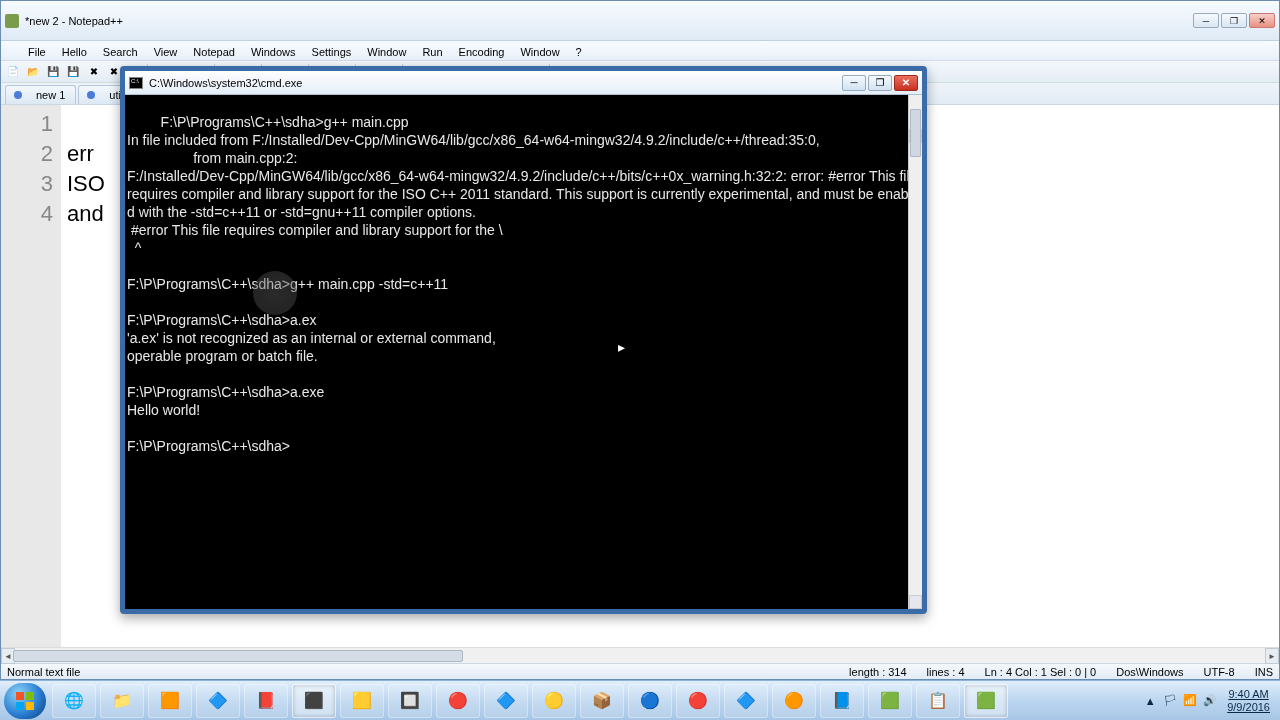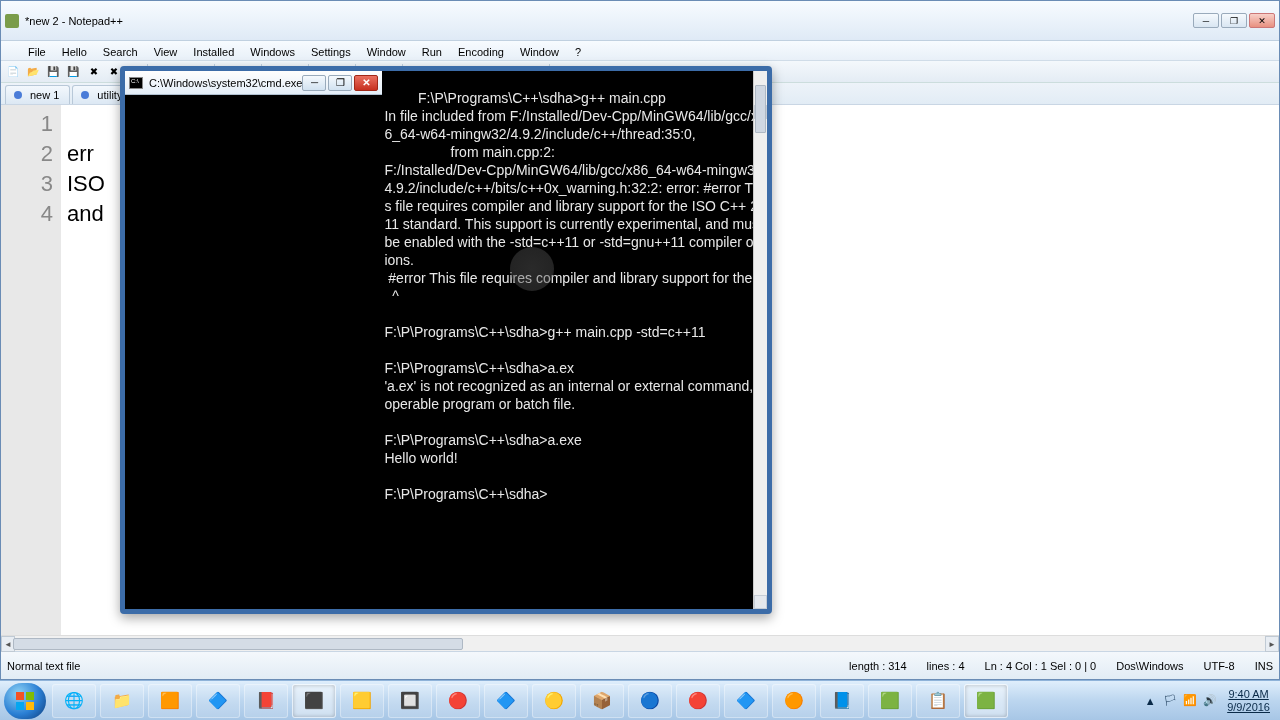--- a/index.html
+++ b/index.html
@@ -15,38 +15,38 @@
 .winbtn.close { background: linear-gradient(#f8d0c8,#e89080); border-color: #c77; }
 
 .npp-menubar { height: 20px; display: flex; align-items: flex-end; padding: 0 19px; font-size: 11px; background: linear-gradient(#f7fbff,#e8f0f8); border-bottom: 1px solid #d0dce8; }
 .npp-menubar span { padding: 2px 8px; cursor: pointer; }
 
 .npp-toolbar { height: 22px; display: flex; align-items: center; padding: 2px 4px; gap: 2px; background: linear-gradient(#f4f8fc,#e4ecf4); border-bottom: 1px solid #cdd; }
 .tbtn { width: 18px; height: 18px; border: 1px solid transparent; border-radius: 2px; display: flex; align-items: center; justify-content: center; cursor: pointer; font-size: 10px; }
 .tsep { width: 1px; height: 16px; background: #c0d0e0; margin: 0 2px; }
 
 .npp-tabs { height: 22px; display: flex; align-items: flex-end; padding: 0 4px; background: linear-gradient(#edf3f9,#e2ecf5); border-bottom: 1px solid #c9d6e4; gap: 2px; }
-.tab { padding: 3px 10px 3px 8px; font-size: 11px; background: linear-gradient(#f3f8fd,#dce8f4); border: 1px solid #b8c8d8; border-bottom: none; border-radius: 3px 3px 0 0; display: flex; align-items: center; gap: 8px; cursor: pointer; }
+.tab { padding: 3px 10px 3px 8px; font-size: 11px; background: linear-gradient(#f3f8fd,#dce8f4); border: 1px solid #b8c8d8; border-bottom: none; border-radius: 3px 3px 0 0; display: flex; align-items: center; gap: 14px; cursor: pointer; }
 .tab .dot { width: 8px; height: 8px; border-radius: 50%; background: #4a7cd8; }
 
 .npp-editor { flex: 1; display: flex; background: #fff; font-family: "Courier New", monospace; font-size: 22px; position: relative; overflow: hidden; }
 .gutter { width: 60px; background: #e8e8e8; color: #888; text-align: right; padding: 4px 8px 0 0; line-height: 30px; }
 .code { flex: 1; padding: 4px 0 0 6px; color: #000; white-space: pre; line-height: 30px; }
 .code .cursor-line { background: #e8e8ff; display: inline-block; width: 100%; }
 
 .npp-hscroll { height: 16px; background: #f0f0f0; border-top: 1px solid #ddd; position: relative; }
 .hscroll-thumb { position: absolute; left: 12px; top: 2px; width: 450px; height: 12px; background: #d4dce6; border: 1px solid #aeb8c4; border-radius: 2px; }
 .hscroll-larrow, .hscroll-rarrow { position: absolute; top: 0; width: 14px; height: 16px; background: #e8edf3; border: 1px solid #c0cad4; display:flex; align-items:center; justify-content:center; font-size:8px; color:#555;}
 .hscroll-larrow { left:0; } .hscroll-rarrow { right:0; }
 
-.npp-status { height: 28px; display: flex; align-items: center; font-size: 11px; background: linear-gradient(#f4f8fc,#e2ecf5); border-top: 1px solid #c9d6e4; padding: 0 6px; gap: 20px; }
+.npp-status { height: 16px; display: flex; align-items: center; font-size: 11px; background: linear-gradient(#f4f8fc,#e2ecf5); border-top: 1px solid #c9d6e4; padding: 0 6px; gap: 20px; }
 .status-spacer { flex: 1; }
 
 
-.cmd-window { position: absolute; top: 66px; left: 120px; width: 652px; height: 548px; background: #000; border: 5px solid #3c6ca8; border-radius: 4px; box-shadow: 0 4px 12px rgba(0,0,0,0.35); display: flex; flex-direction: row; }
+.cmd-window { position: absolute; top: 66px; left: 120px; width: 807px; height: 548px; background: #000; border: 5px solid #3c6ca8; border-radius: 4px; box-shadow: 0 4px 12px rgba(0,0,0,0.35); display: flex; flex-direction: column; }
 .cmd-titlebar { height: 24px; background: linear-gradient(#fefefe,#e4eef8); display: flex; align-items: center; padding: 0 4px; border-bottom: 1px solid #b0c0d0; font-size: 11px; }
 .cmd-ticon { width: 14px; height: 12px; background: #000; border: 1px solid #888; margin-right: 6px; position: relative; }
 .cmd-ticon::after { content:"C:\\"; color:#fff; font-size:6px; position:absolute; top:0; left:1px; }
 .cmd-title { flex: 1; }
 .cmd-winbtns { display: flex; gap: 2px; }
 .cwinbtn { width: 24px; height: 16px; border: 1px solid #9ab; background: linear-gradient(#f5f9fd,#d2e2f1); border-radius: 2px; display: flex; align-items: center; justify-content: center; font-size: 10px; cursor: pointer; }
 .cwinbtn.close { background: linear-gradient(#ea7060,#c73020); color: #fff; border-color: #a02818; font-weight: bold; }
 .cmd-body { flex: 1; background: #000; color: #e8e8e8; font-family: "Lucida Console","Courier New",monospace; font-size: 14px; line-height: 17px; padding: 2px 0 0 2px; white-space: pre-wrap; word-break: break-all; position: relative; }
 .cmd-scroll { position: absolute; right: 0; top: 0; bottom: 0; width: 14px; background: #efefef; border-left:1px solid #ccc; }
 .cmd-scroll .up,.cmd-scroll .down{height:14px;display:flex;align-items:center;justify-content:center;font-size:8px;background:#e4e8ee;border:1px solid #c6cdd6;}
@@ -80,21 +80,21 @@
       <div class="winbtn">❐</div>
       <div class="winbtn close">✕</div>
     </div>
   </div>
 
   <div class="npp-menubar">
     <span>File</span>
     <span>Hello</span>
     <span>Search</span>
     <span>View</span>
-    <span>Installed</span>
+    <span>Notepad</span>
     <span>Windows</span>
     <span>Settings</span>
     <span>Window</span>
     <span>Run</span>
     <span>Encoding</span>
     <span>Window</span>
     <span>?</span>
   </div>
 
   <div class="npp-toolbar">

